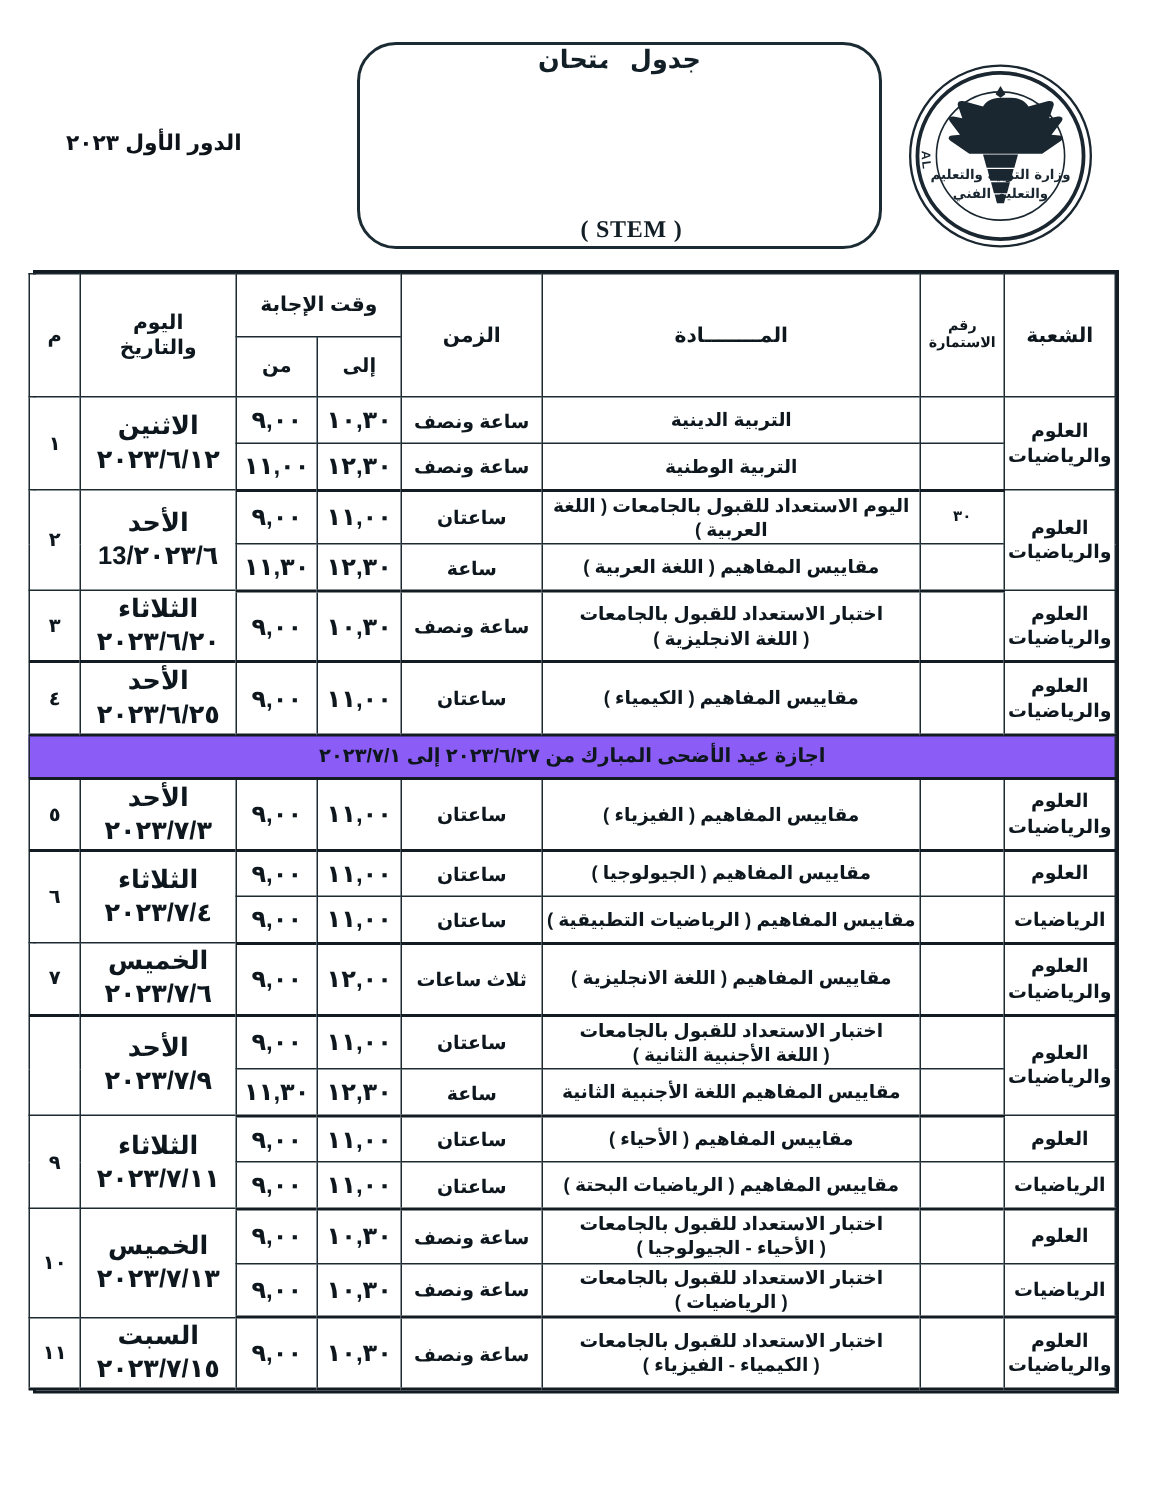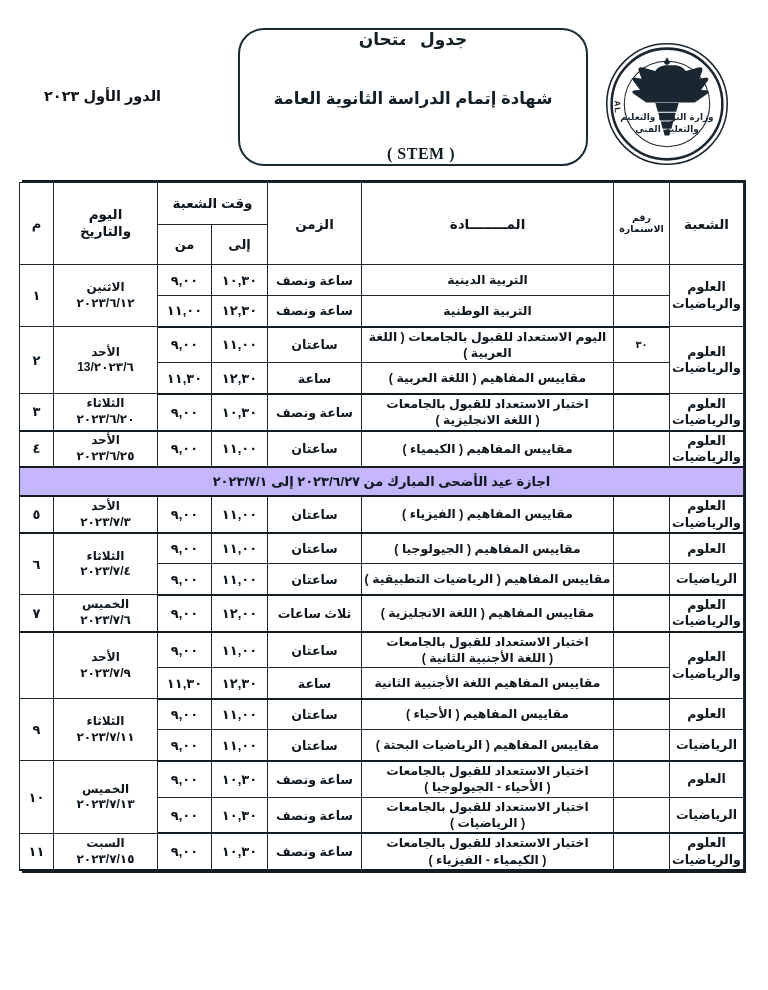--- a/index.html
+++ b/index.html
@@ -116,29 +116,29 @@
   thead th.tall { height: 82px; }
   th.hdr-time-group { height: 28px; font-size: 13.5px; }
   th.hdr-sub { height: 27px; font-size: 13px; }
   th.hdr-form { font-size: 9.5px; line-height: 1.15; }
   th.hdr-subject { font-size: 13.5px; letter-spacing: 0px; }
   th.hdr-num { font-size: 13px; }
   .hdr-two-line { line-height: 1.2; }
 
   tbody td { font-size: 12.6px; height: 31px; }
   td.num    { font-size: 13px; }
-  td.day    { font-size: 12px; line-height: 1.3; margin-top: 20px; }
-  td.time   { font-size: 13px; letter-spacing: .2px; }
+  td.day    { font-size: 17px; line-height: 1.3; margin-top: 20px; }
+  td.time   { font-size: 16px; letter-spacing: .2px; }
   td.dur    { font-size: 12.6px; }
   td.subj   { font-size: 12.4px; line-height: 1.32; }
   td.form   { font-size: 10px; }
   td.div    { font-size: 12.6px; line-height: 1.3; margin-left: 20px; }
 
   tr.holiday td {
-    background: #c4b5fd;
+    background: #8b5cf6;
     height: 29px;
     font-size: 13px;
     letter-spacing: .2px;
   }
 
   
   tr.block-end > td { border-bottom: 2.4px solid #121c22; }
   td.thick-left { border-left-width: 2.4px; }
 
   .sub2 { display: block; }
@@ -147,21 +147,20 @@
 <body>
 
 <div class="sheet">
 
   <div class="header">
 
     <div class="corner-left">الدور الأول ٢٠٢٣</div>
 
     <div class="title-frame">
       <div class="title-line tl-1">جدول امتحان</div>
-      <div class="title-line tl-2">شهادة إتمام الدراسة الثانوية العامة</div>
       <div class="title-line tl-4">( STEM )</div>
     </div>
 
     <svg class="seal" viewBox="0 0 140 140">
       <defs>
         <path id="ringTop" d="M 18,70 A 52,52 0 0 1 122,70"></path>
         <path id="ringBot" d="M 16,70 A 54,54 0 0 0 124,70"></path>
       </defs>
       <circle cx="70" cy="70" r="62" fill="none" stroke="#1a2730" stroke-width="1.6"></circle>
       <circle cx="70" cy="70" r="57" fill="none" stroke="#1a2730" stroke-width="2.6"></circle>
@@ -201,21 +200,21 @@
 
       <thead>
         <tr>
           <th class="tall" rowspan="2">الشعبة</th>
           <th class="tall hdr-form" rowspan="2">
             <span class="sub2">رقم</span>
             <span class="sub2">الاستمارة</span>
           </th>
           <th class="tall hdr-subject" rowspan="2">المــــــــادة</th>
           <th class="tall" rowspan="2">الزمن</th>
-          <th class="hdr-time-group" colspan="2">وقت الشعبة</th>
+          <th class="hdr-time-group" colspan="2">وقت الإجابة</th>
           <th class="tall hdr-two-line" rowspan="2">
             <span class="sub2">اليوم</span>
               <span class="sub2">والتاريخ</span>
           </th>
           <th class="tall hdr-num" rowspan="2">م</th>
         </tr>
         <tr>
           <th class="hdr-sub">إلى</th>
           <th class="hdr-sub">من</th>
         </tr>

